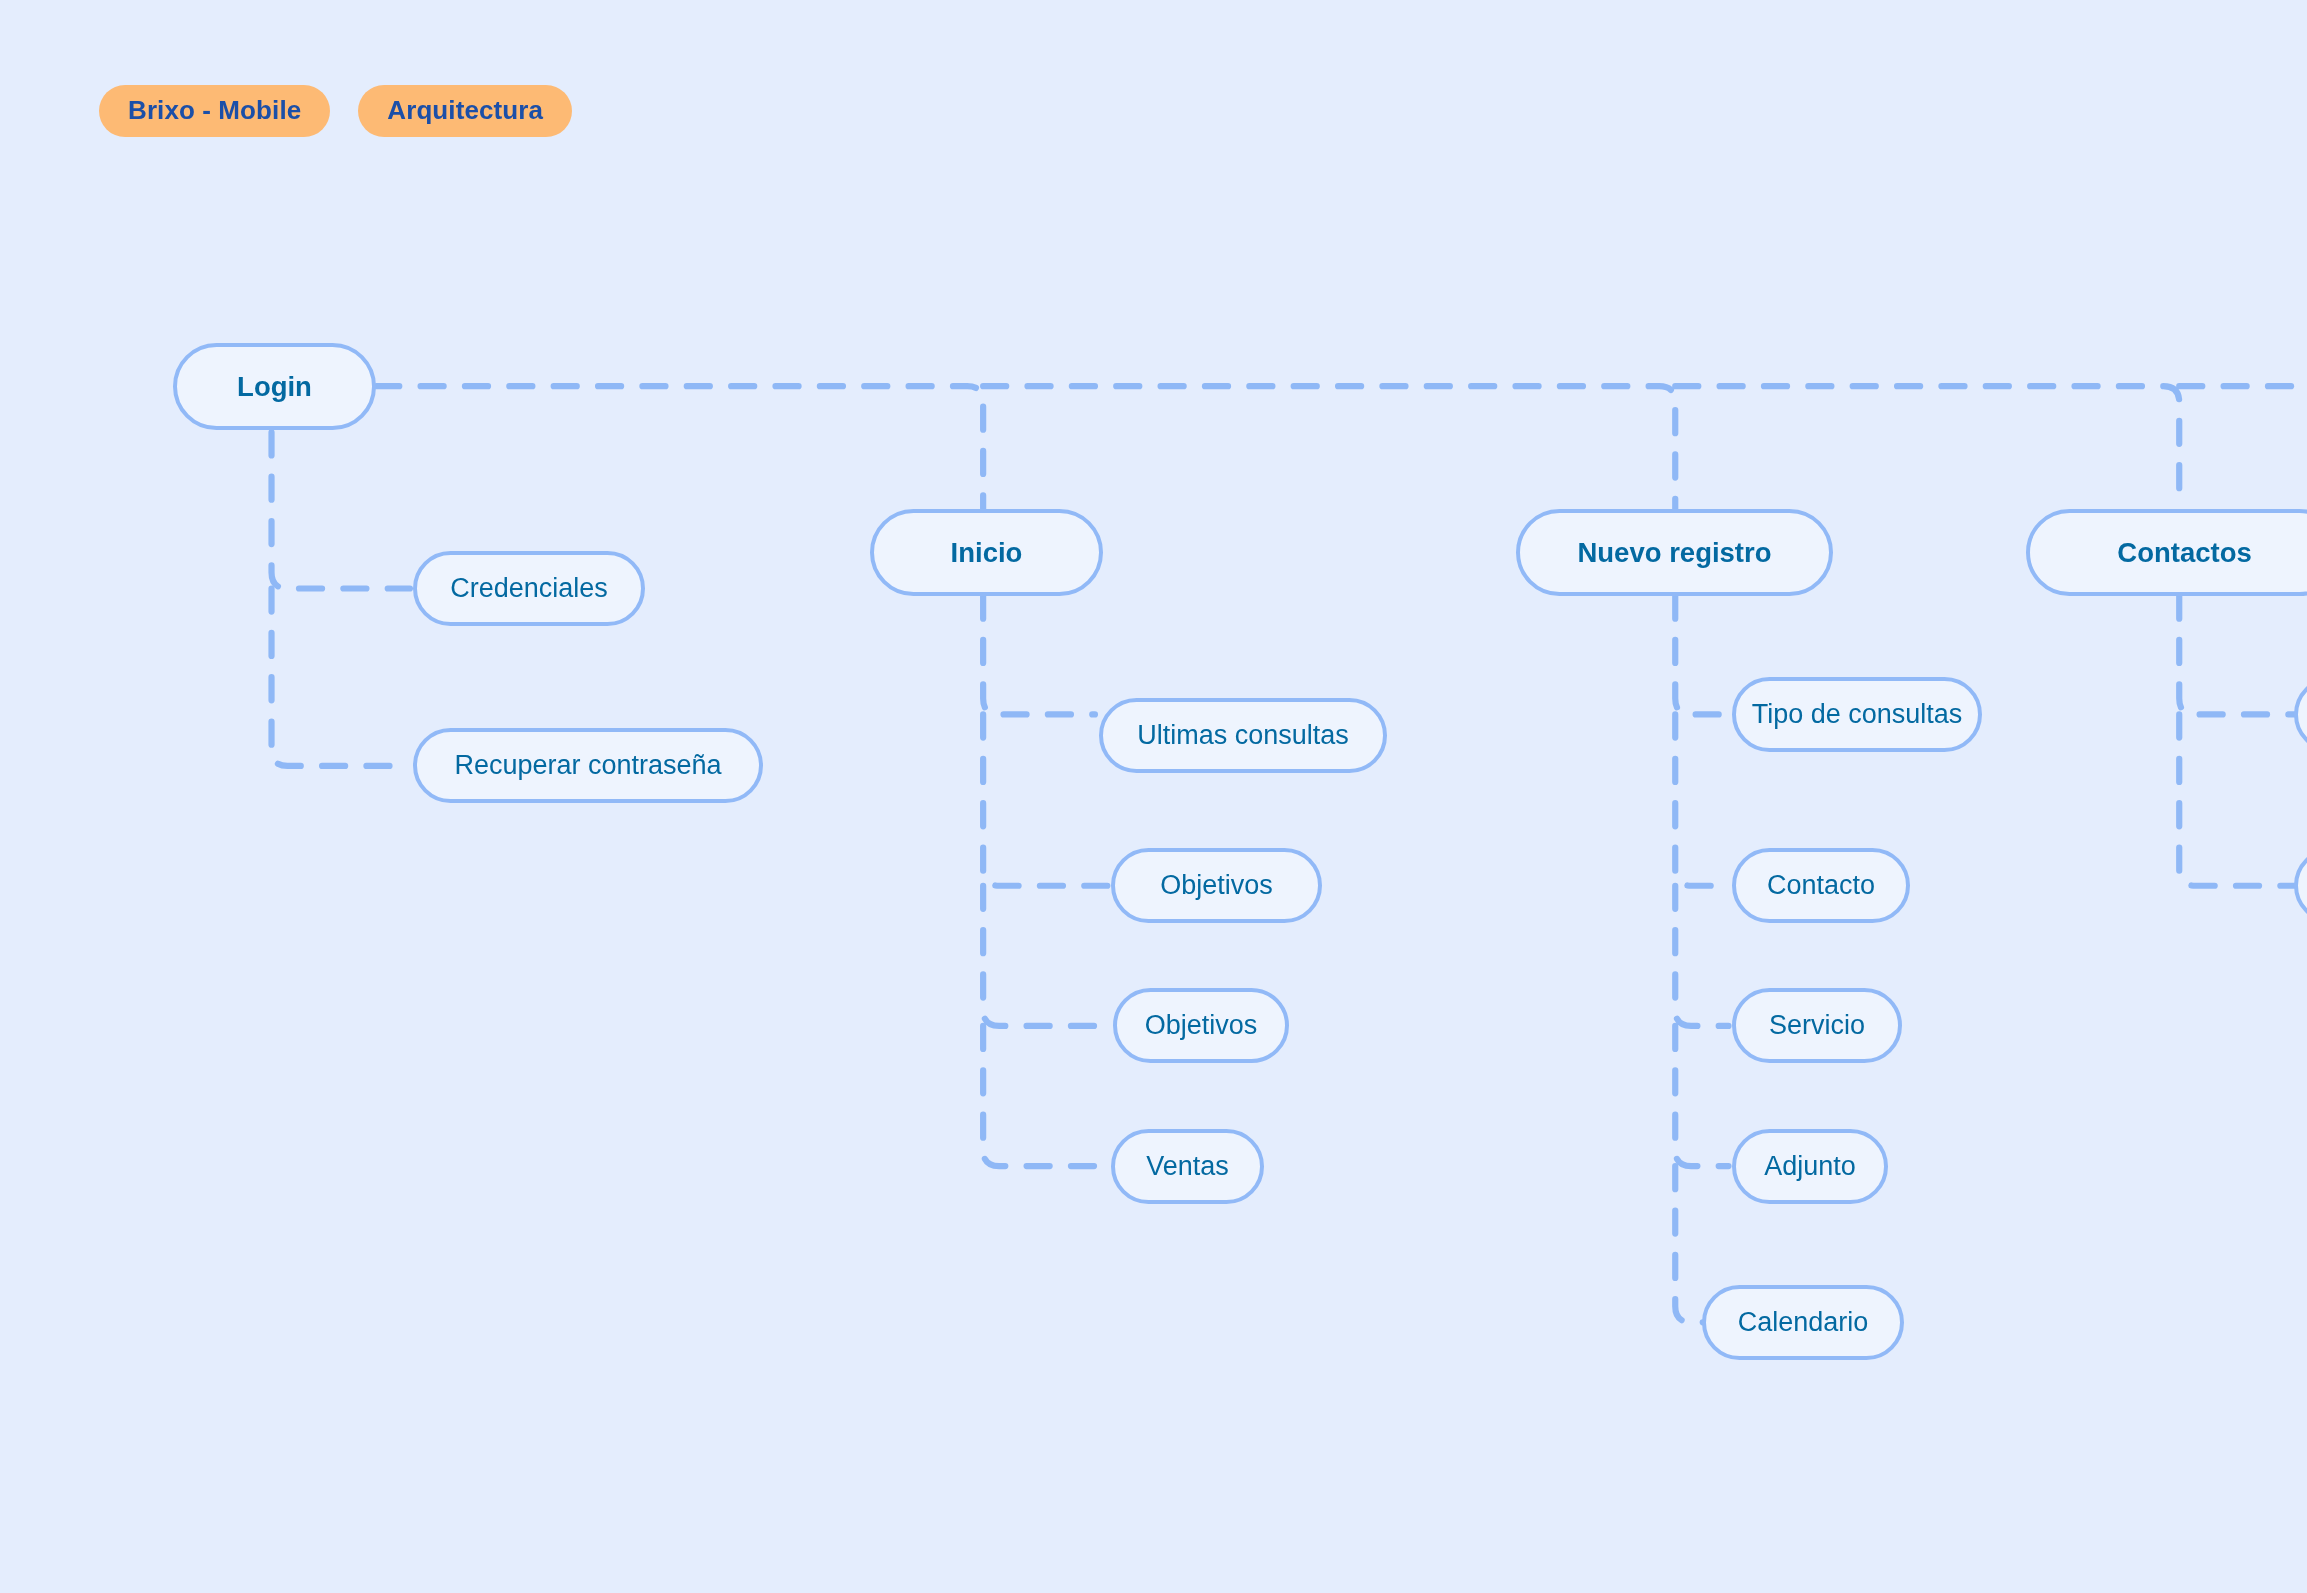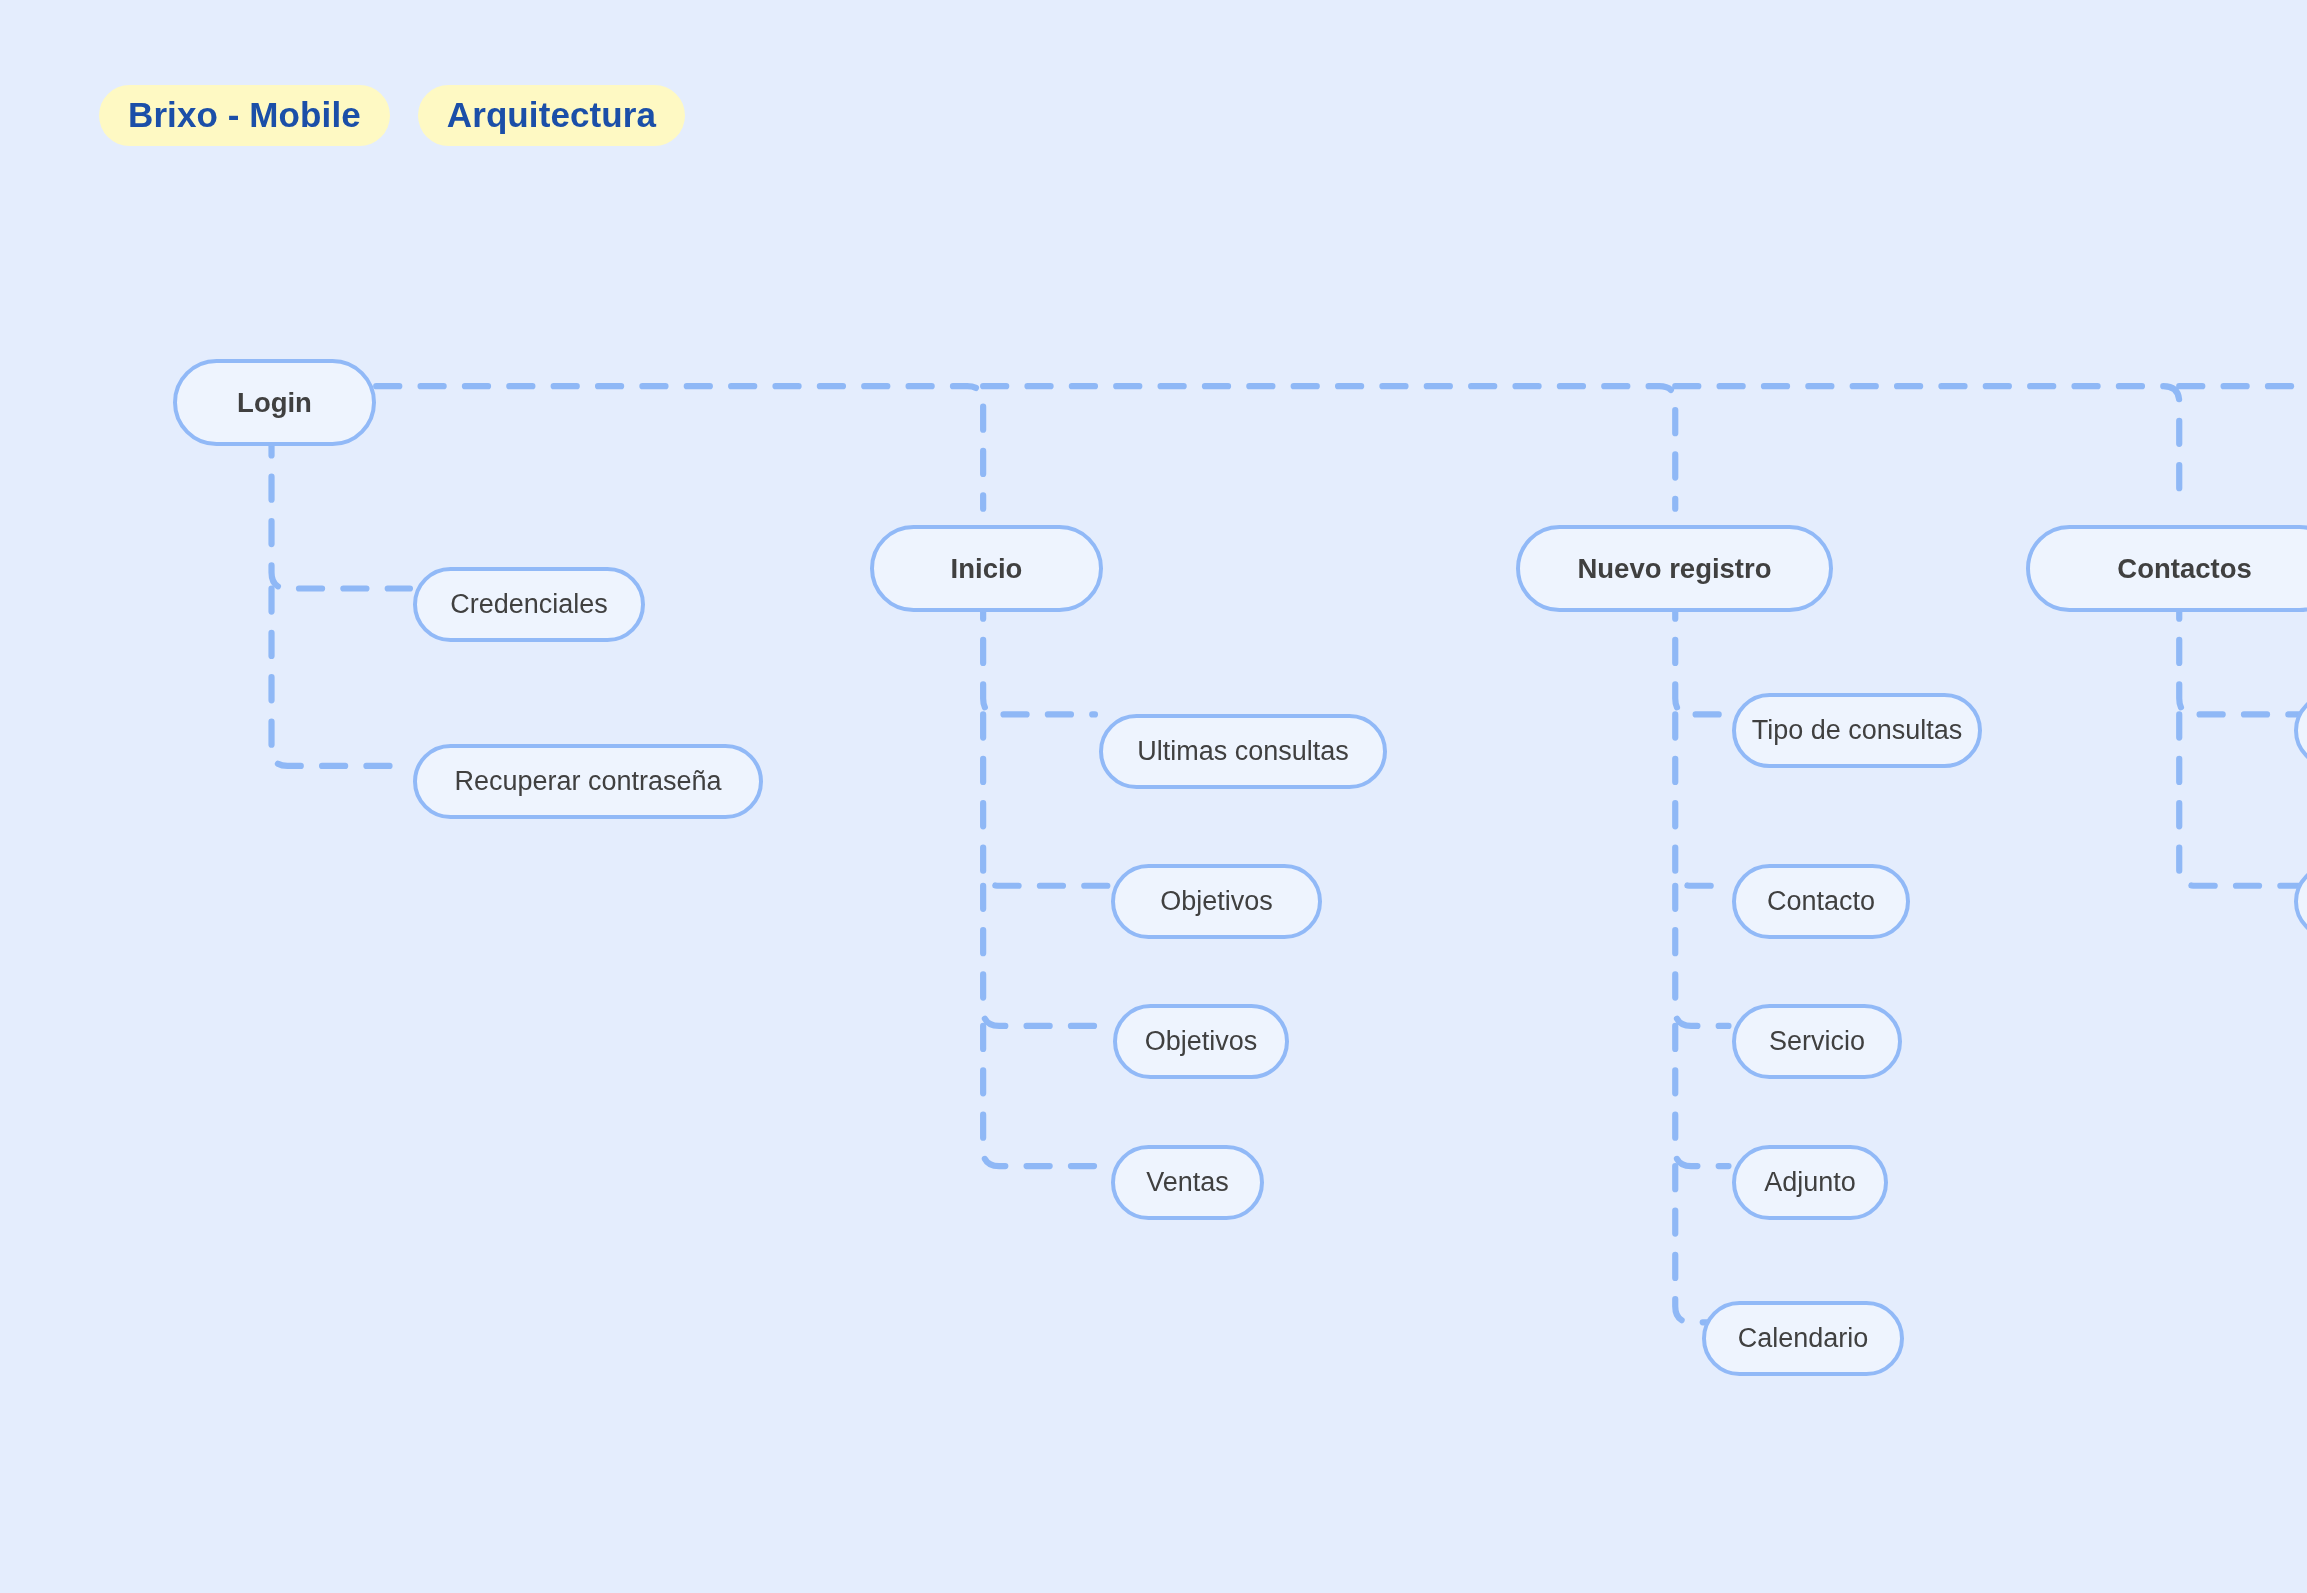--- a/index.html
+++ b/index.html
@@ -29,23 +29,23 @@
     position: absolute;
     left: 99px;
     top: 85px;
     display: flex;
     flex-direction: row;
     align-items: center;
     gap: 28px;
     z-index: 5;
   }
   .tag-pill {
-    background: #fef9c3;
+    background: #fdba74;
     color: #1b4fa8;
-    font-size: 35px;
+    font-size: 26px;
     font-weight: bold;
     letter-spacing: 0.1px;
     border-radius: 886px;
     padding: 12.4px 29px 14px 29px;
     line-height: 1;
     white-space: nowrap;
     display: inline-block;
   }
 
   
@@ -70,24 +70,23 @@
   
   .node {
     position: absolute;
     box-sizing: border-box;
     background: #eef4fe;
     border: 4.4px solid #91b9f7;
     border-radius: 886px;
     display: flex;
     align-items: center;
     justify-content: center;
-    color: #404040;
+    color: #0369a1;
     white-space: nowrap;
     z-index: 3;
-    margin-top: 16px;
   }
   .node.root {
     font-weight: bold;
     font-size: 27.5px;
     height: 87px;
   }
   .node.leaf {
     font-weight: normal;
     font-size: 27px;
     height: 75px;

